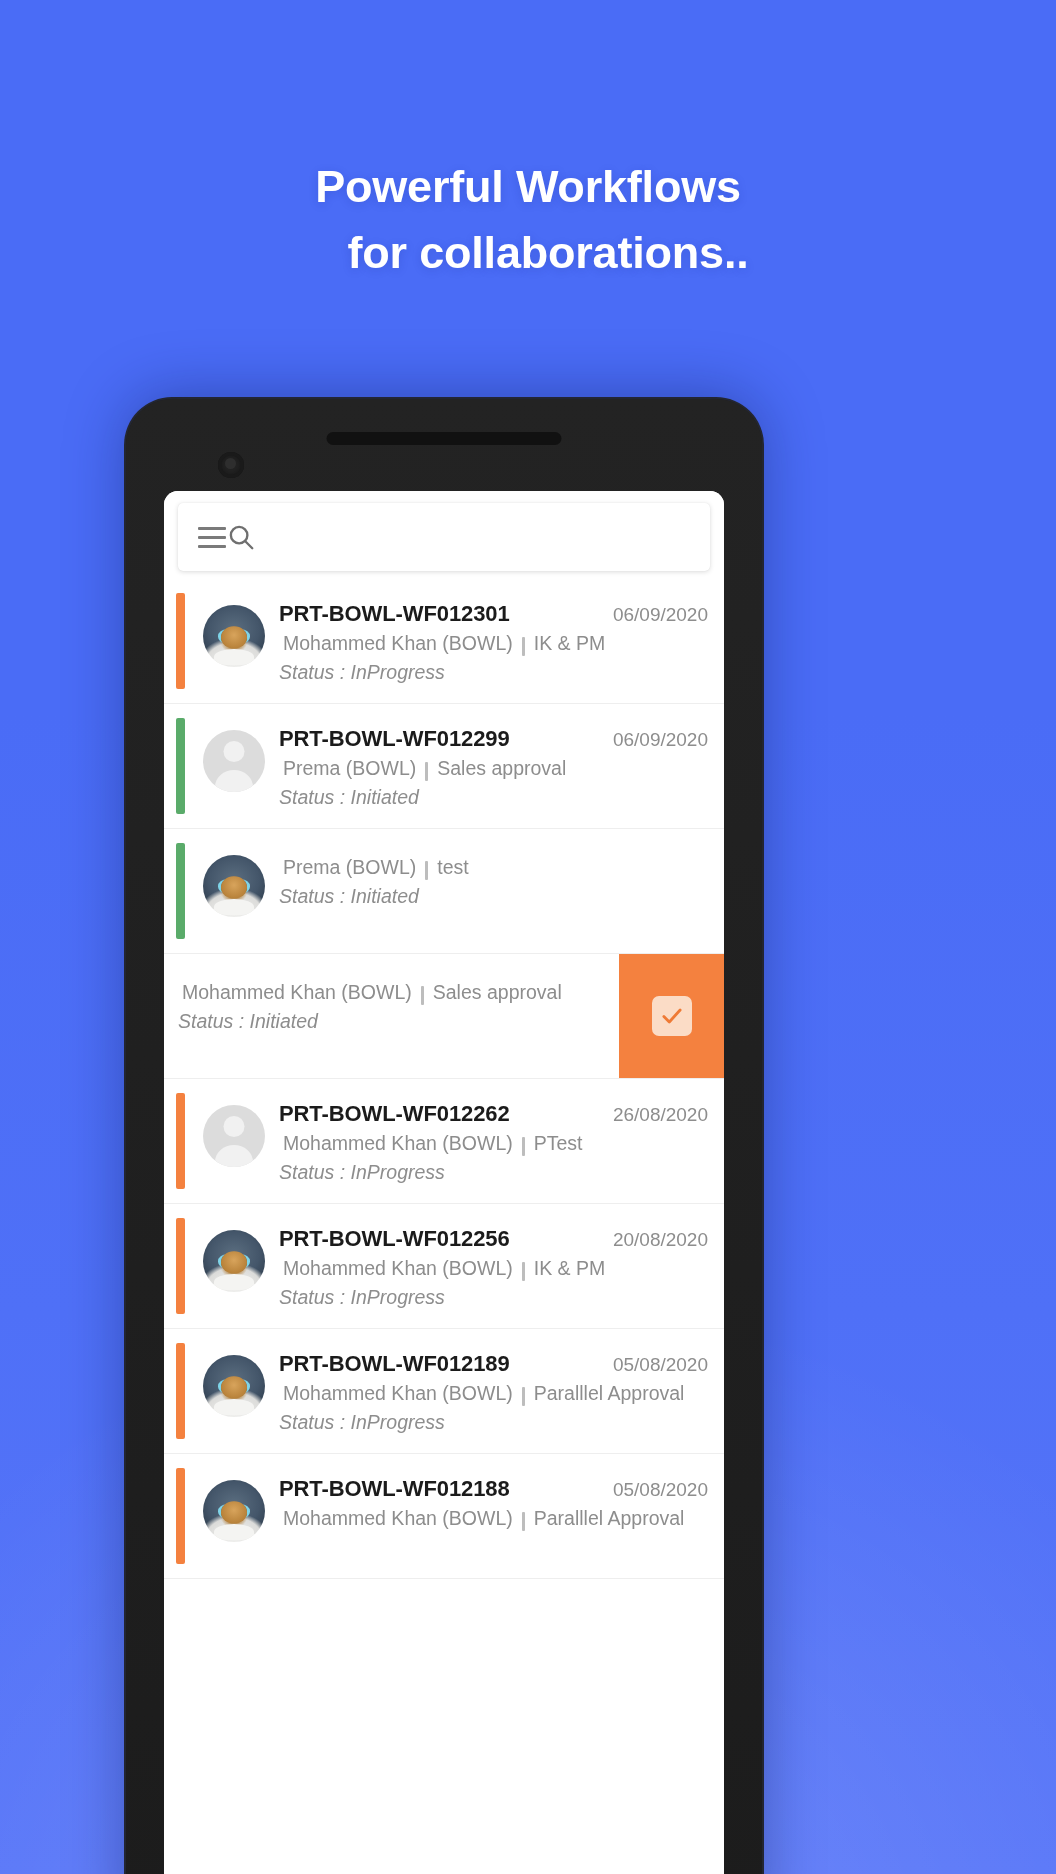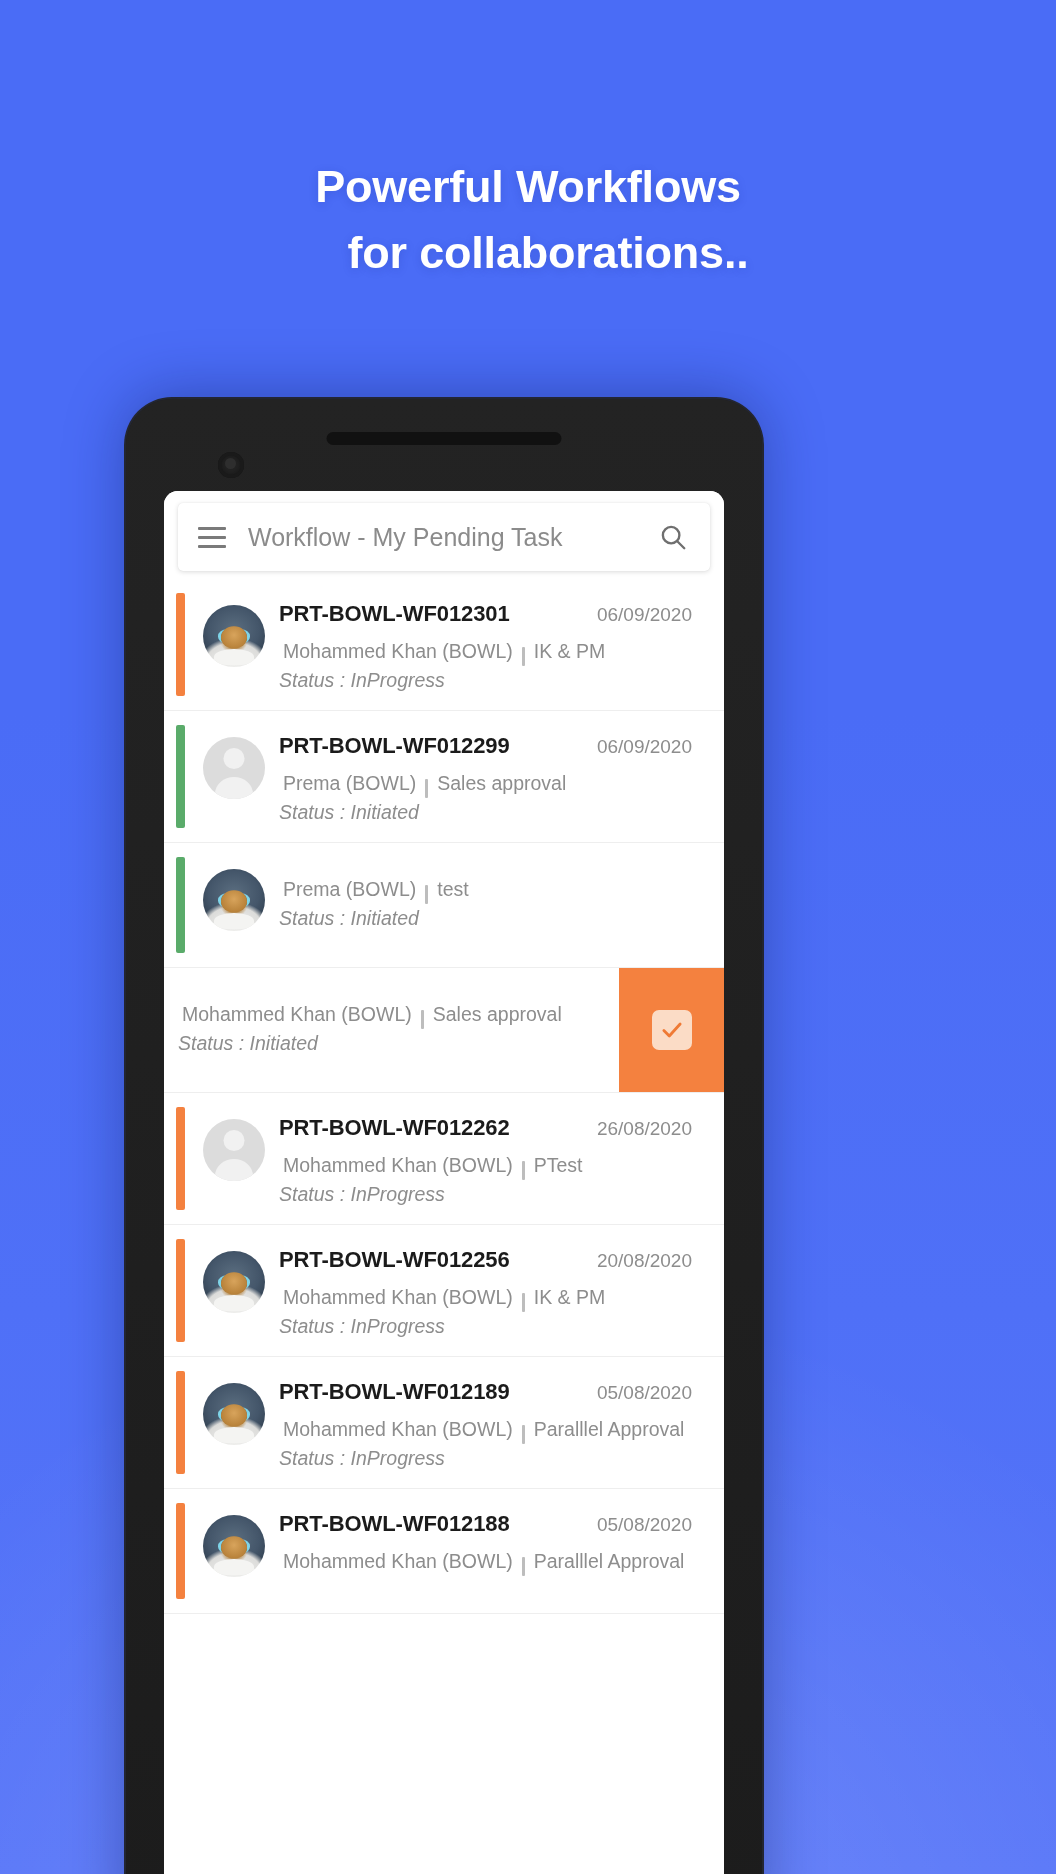--- a/index.html
+++ b/index.html
@@ -143,26 +143,26 @@
     background:#f4f4f2;
   }
 
   .body{ flex:1; padding:22px 0 18px 14px; min-width:0; }
   .line1{ display:flex; align-items:baseline; }
   .wfid{
     font-size:22px; font-weight:bold; color:#1b1b1b;
     letter-spacing:-0.1px; white-space:nowrap;
   }
   .date{
-    margin-left:auto; padding-right:32px;
+    margin-left:auto; padding-right:16px;
     font-size:19px; color:#8d8d8d; white-space:nowrap;
   }
   .line2{
-    margin-top:13px; font-size:19.5px; color:#8d8d8d;
-    padding-left:4px; display:flex; align-items:flex-end; gap:0;
+    margin-top:5px; font-size:19.5px; color:#8d8d8d;
+    padding-left:4px; display:flex; align-items:center; gap:0;
     white-space:nowrap;
   }
   .sep{
     display:inline-block; width:3px; height:19px;
     background:#bdbdbd; margin:0 9px; border-radius:1px;
     position:relative; top:3px;
   }
   .line3{
     margin-top:6px; font-size:19.5px; color:#8d8d8d;
     white-space:nowrap;
@@ -202,21 +202,20 @@
 
   <div class="screen">
 
     <div class="appbar-wrap">
       <div class="appbar">
         <div class="hamburger">
           <span></span>
             <span></span>
             <span></span>
         </div>
-        <div class="appbar-title">Workflow - My Pending Task</div>
         <div class="search-icon">
           <svg width="30" height="30" viewBox="0 0 24 24" fill="none" stroke="#6f6f6f" stroke-width="1.9" stroke-linecap="round">
             <circle cx="10.5" cy="10.5" r="6.6"></circle>
             <line x1="15.4" y1="15.4" x2="21" y2="21"></line>
           </svg>
         </div>
       </div>
     </div>
 
     <div class="list" id="task-list">

